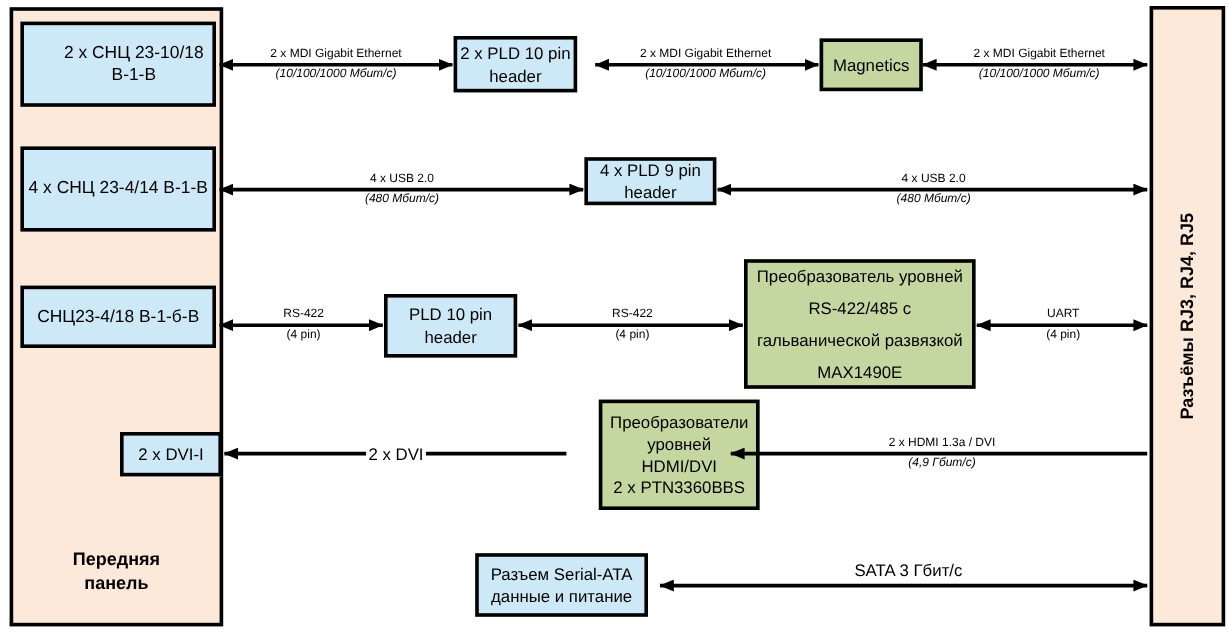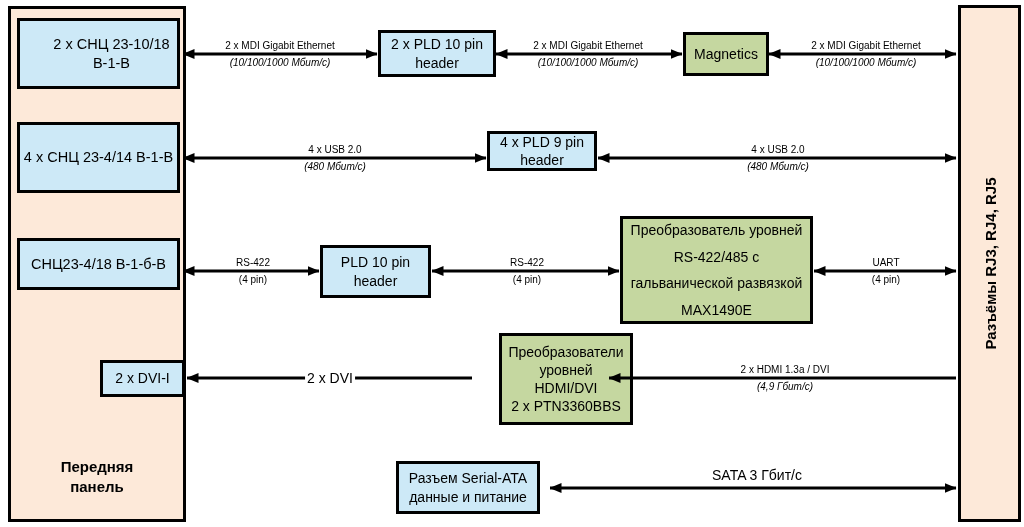--- a/index.html
+++ b/index.html
@@ -71,21 +71,21 @@
   <div class="bbox blue snc" style="left:17px;top:122px;width:163px;height:71px;">
     <span>4 х СНЦ 23-4/14 В-1-В</span>
   </div>
   <div class="bbox blue snc" style="left:17px;top:238px;width:163px;height:52px;">
     <span>СНЦ23-4/18 В-1-б-В</span>
   </div>
   <div class="bbox blue" style="left:100px;top:360px;width:85px;height:37px;">
     <span>2 x DVI-I</span>
   </div>
 
-  <div class="bbox blue" style="left:378px;top:30px;width:118px;height:47px;">
+  <div class="bbox blue" style="left:378px;top:30px;width:103px;height:47px;">
     <span>2 x PLD 10 pin</span>
     <span>header</span>
   </div>
   <div class="bbox green" style="left:683px;top:32px;width:86px;height:44px;">
     <span>Magnetics</span>
   </div>
   <div class="bbox blue" style="left:487px;top:131px;width:110px;height:40px;">
     <span>4 x PLD 9 pin</span>
     <span>header</span>
   </div>

